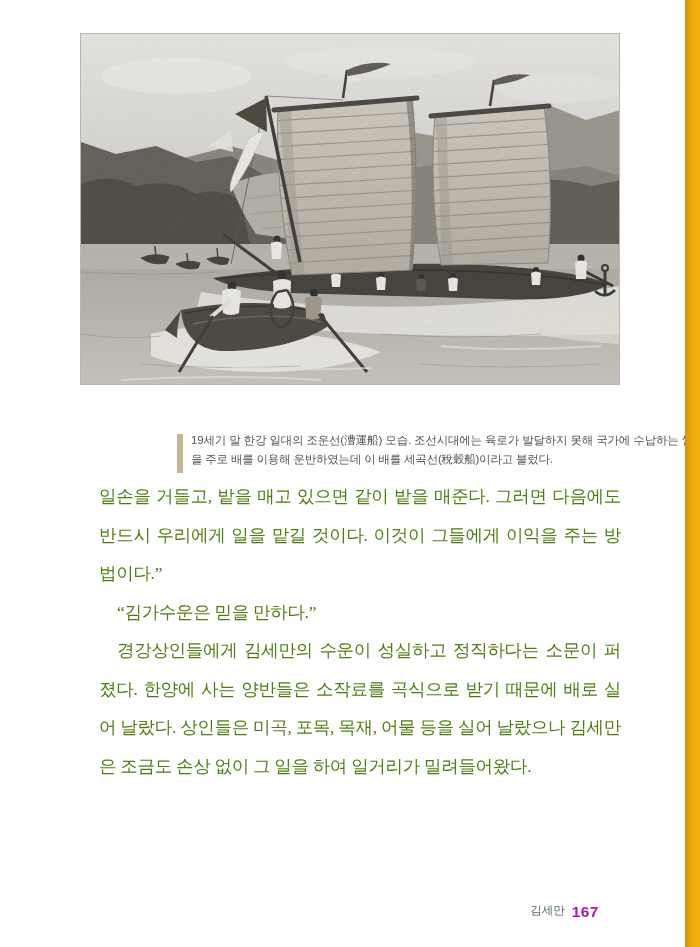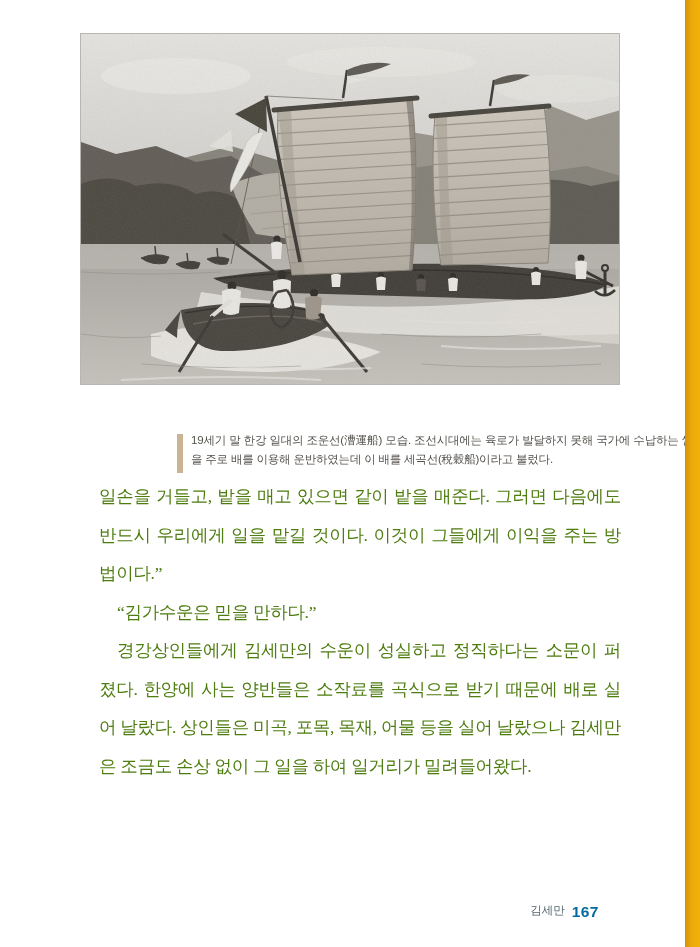--- a/index.html
+++ b/index.html
@@ -82,21 +82,21 @@
   .chapter {
     font-family: "Liberation Sans", sans-serif;
     font-size: 11.5px;
     color: #53646c;
     margin-right: 7px;
   }
   .pagenum {
     font-family: "Liberation Sans", sans-serif;
     font-size: 15.5px;
     font-weight: bold;
-    color: #0369a1;
+    color: #a21caf;
     letter-spacing: 0.5px;
   }
 
   
   .edge-bar {
     position: absolute;
     right: 0;
     top: 0;
     width: 15px;
     height: 947px;

